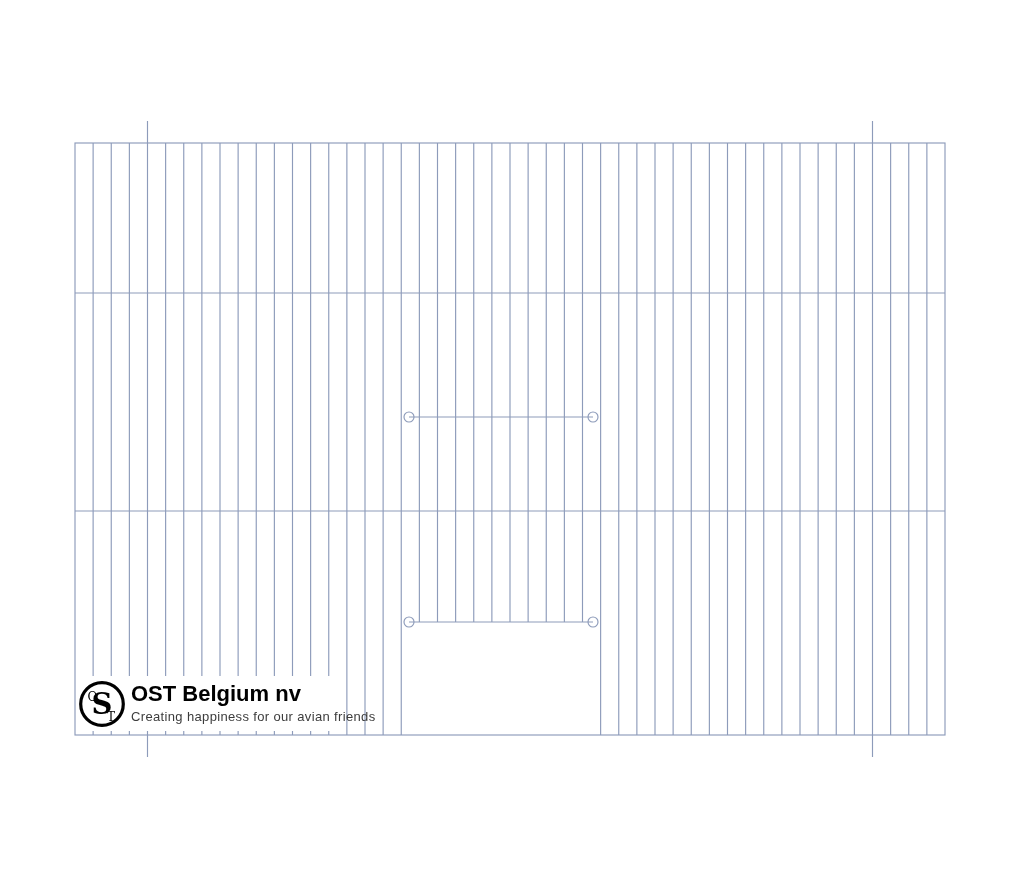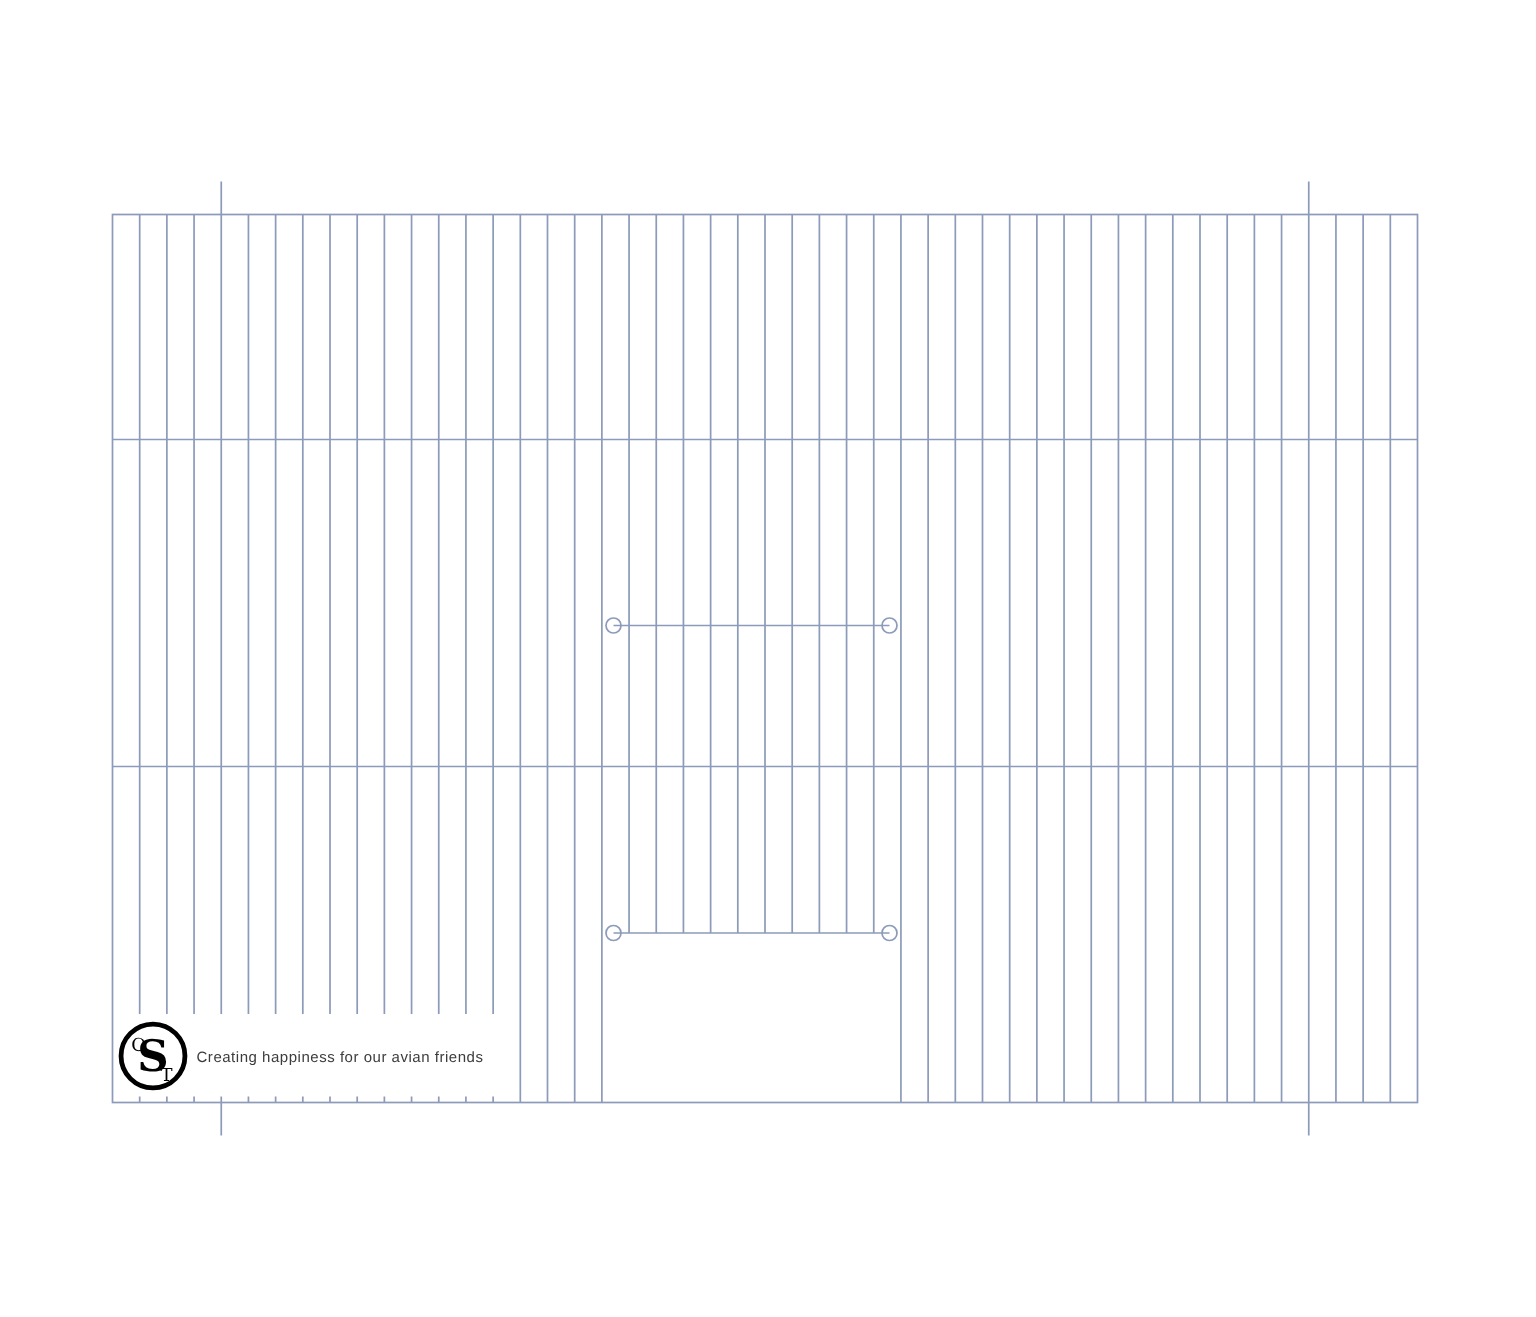--- a/index.html
+++ b/index.html
@@ -24,21 +24,21 @@
   .brand{
     font-family:"Liberation Sans",sans-serif;
     font-weight:bold;
     font-size:22px;
     line-height:1;
     color:#000000;
     white-space:nowrap;
   }
   .tagline{
     font-family:"Liberation Sans",sans-serif;
-    font-size:10px;
+    font-size:13px;
     letter-spacing:0.35px;
     color:#3c3c3c;
     margin-top:4px;
     white-space:nowrap;
   }
 </style>
 </head>
 <body>
 
 <div class="stage">
@@ -105,17 +105,18 @@
     </svg>
 
   <div class="logo-block">
     <svg class="logo-mark" viewBox="0 0 50 50">
       <circle cx="25" cy="25" r="21.3" fill="none" stroke="#000000" stroke-width="3.2"></circle>
       <text x="15.5" y="21.5" text-anchor="middle" font-family="DejaVu Serif, serif" font-size="12" fill="#000000">O</text>
       <text x="25" y="35" text-anchor="middle" font-family="DejaVu Serif, serif" font-size="29" font-weight="bold" fill="#000000">S</text>
       <text x="34" y="41.5" text-anchor="middle" font-family="DejaVu Serif, serif" font-size="12" fill="#000000">T</text>
     </svg>
     <div class="logo-text">
+      <div class="brand">OST Belgium nv</div>
       <div class="tagline">Creating happiness for our avian friends</div>
     </div>
   </div>
 
 </div>
 
 </body></html>

